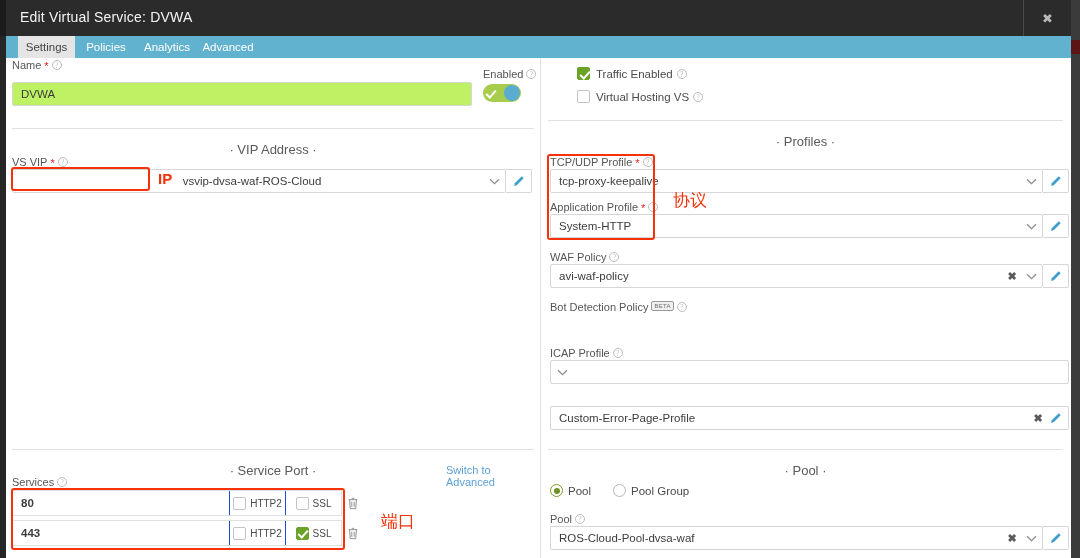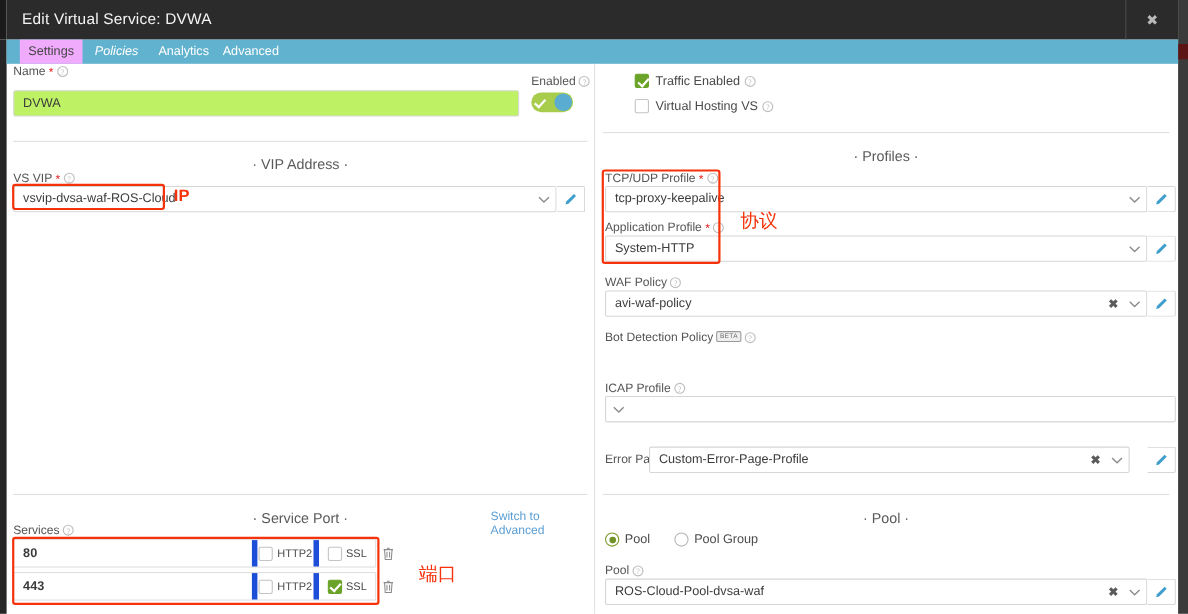--- a/index.html
+++ b/index.html
@@ -41,21 +41,21 @@
   
   .tabstrip {
     position:absolute; left:6px; top:36px; right:9px; height:22px;
     background:#61b2ce;
   }
   .tab {
     position:absolute; top:0; height:22px;
     display:flex; align-items:center; justify-content:center;
     font-size:11.5px; color:#ffffff; cursor:pointer; padding:0 10px;
   }
-  .tab.active { background:#f0abfc; color:#444;text-align:right; }
+  .tab.active { background:#e5e5e5; color:#444;text-align:right; }
 
   
   .col-left  { position:absolute; left:6px;   top:58px; width:534px; height:500px; }
   .col-right { position:absolute; left:540px; top:58px; width:531px; height:500px; }
   .divider-v { position:absolute; left:540px; top:58px; width:1px; height:500px; background:#e3e3e3; }
 
   
   .fld-label {
     font-size:11px; color:#555; display:flex; align-items:center; gap:3px;
     white-space:nowrap;
@@ -156,21 +156,21 @@
 
   
   .svc-wrap { position:absolute; left:12px; top:490px; width:330px; }
   .svc-row {
     height:26px; border:1px solid #e0e0e0; background:#fff;
     display:flex; align-items:center; position:relative;
   }
   .svc-row + .svc-row { margin-top:4px; }
   .svc-port { flex:1; padding-left:8px; font-size:11.5px; color:#3c3c3c; font-weight:bold; }
   .svc-cell {
-    width:56px; height:100%; border-left:5px solid #1d4ed8;
+    width:56px; height:100%; border-left:1px solid #1d4ed8;
     display:flex; align-items:center; justify-content:center; gap:4px;
     font-size:10px; color:#4a4a4a;
   }
   .trash {
     position:absolute; left:344px; width:18px; height:26px;
     display:flex; align-items:center; justify-content:center;
     color:#8a8a8a; cursor:pointer;
   }
 
   
@@ -193,21 +193,21 @@
   <div class="edge-right-red"></div>
 
   <div class="titlebar">
     <div class="title">Edit Virtual Service: DVWA</div>
     <div class="close-sep"></div>
     <div class="close-btn">✖</div>
   </div>
 
   <div class="tabstrip">
     <div class="tab active" style="left:12px;  width:57px;">Settings</div>
-    <div class="tab" style="left:72px;  width:56px;font-style:italic;">Policies</div>
+    <div class="tab" style="left:72px;  width:56px;">Policies</div>
     <div class="tab" style="left:130px; width:62px;">Analytics</div>
     <div class="tab" style="left:191px; width:62px;">Advanced</div>
   </div>
 
   <div class="divider-v"></div>
 
   <div class="col-left">
 
     <div class="fld-label" style="position:absolute; left:6px; top:1px;justify-content:flex-end;">
       <span>Name</span>
@@ -228,21 +228,21 @@
 
     <div class="sec" style="left:6px; top:70px; width:522px; height:32px;">
       <span class="sec-t">VIP Address</span>
     </div>
 
     <div class="fld-label" style="position:absolute; left:6px; top:98px;">
       <span>VS VIP</span>
         <span class="req">*</span>
         <span class="help">?</span>
     </div>
-    <div class="sel" style="left:6px; top:111px; width:494px;">
+    <div class="sel" style="left:6px; top:111px; width:494px;text-align:center;">
       <span class="val">vsvip-dvsa-waf-ROS-Cloud</span>
       <span class="chev">
         <svg width="11" height="7" viewBox="0 0 11 7">
             <path d="M1 1.3L5.5 5.6 10 1.3" stroke="#8c8c8c" stroke-width="1.3" fill="none"></path>
           </svg>
       </span>
     </div>
     <div class="pencil" style="left:500px; top:111px;">
       <svg width="13" height="13" viewBox="0 0 16 16">
         <path d="M12 1.6l2.4 2.4-8.6 8.6-3.2.8.8-3.2z" fill="#3f9ecb"></path>
@@ -388,21 +388,21 @@
         <svg width="11" height="7" viewBox="0 0 11 7">
             <path d="M1 1.3L5.5 5.6 10 1.3" stroke="#8c8c8c" stroke-width="1.3" fill="none"></path>
           </svg>
       </span>
     </div>
 
     <div class="fld-label" style="position:absolute; left:10px; top:354px;">
       <span>Error Page Profile</span>
         <span class="help">?</span>
     </div>
-    <div class="sel" style="left:10px; top:348px; width:437px;margin-left:40px;">
+    <div class="sel" style="left:10px; top:348px; width:519px;">
       <span class="val">Custom-Error-Page-Profile</span>
       <span class="clear">✖</span>
       <span class="chev">
         <svg width="11" height="7" viewBox="0 0 11 7">
             <path d="M1 1.3L5.5 5.6 10 1.3" stroke="#8c8c8c" stroke-width="1.3" fill="none"></path>
           </svg>
       </span>
     </div>
     <div class="pencil" style="left:503px; top:348px;">
       <svg width="13" height="13" viewBox="0 0 16 16">

